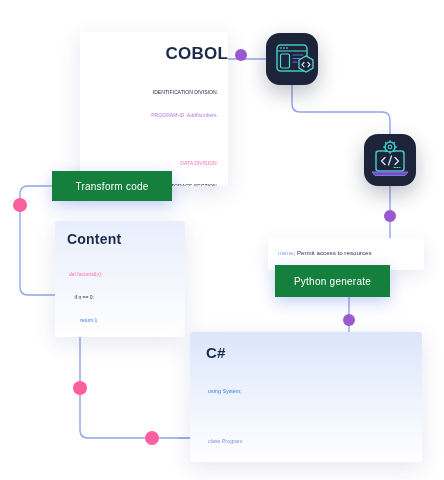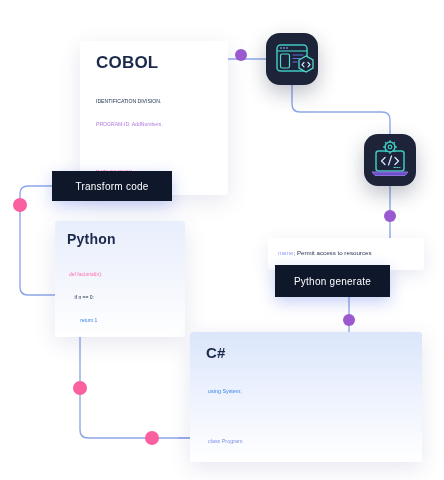--- a/index.html
+++ b/index.html
@@ -24,21 +24,21 @@
     font-weight:bold;color:#1b2a4b;letter-spacing:.2px;
   }
   .code{
     font-family:"Liberation Sans", sans-serif;
     line-height:1.55;
     white-space:pre-wrap;
   }
   .code .ln{display:block;}
 
   
-  #cobol-card{left:80px;top:41px;width:148px;height:154px;background:#fff;}
+  #cobol-card{left:80px;top:32px;width:148px;height:154px;background:#fff;text-align:right;}
   #cobol-card .card-title{font-size:17px;margin:12px 0 9px 16px;}
   #cobol-card .code{font-size:5.1px;margin:0 10px 0 16px;}
 
   
   #python-card{left:55px;top:221px;width:130px;height:116px;
     background:linear-gradient(180deg,#e8eefc 0%,#f2f5fd 45%,#ffffff 100%);}
   #python-card .card-title{font-size:14px;margin:10px 0 8px 12px;}
   #python-card .code{font-size:5px;margin:0 8px 0 14px;}
 
   
@@ -50,21 +50,21 @@
   
   #permit-card{left:268px;top:238px;width:156px;height:32px;background:#fff;
     box-shadow:0 5px 18px rgba(60,70,140,.12);}
   #permit-card .permit-line{
     font-size:6.2px;margin:11px 0 0 10px;color:#2b3550;white-space:nowrap;
   }
   #permit-card .tok-name{color:#8fa3f0;}
 
   
   .btn{
-    position:absolute;background:#0f172a;color:#fff;
+    position:absolute;background:#15803d;color:#fff;
     display:flex;align-items:center;justify-content:center;
     font-size:10px;letter-spacing:.25px;border:0;cursor:pointer;
     box-shadow:0 5px 16px rgba(79,106,224,.32);
   }
   #transform-btn{left:52px;top:171px;width:120px;height:30px;}
   #generate-btn{left:275px;top:265px;width:115px;height:32px;}
 
   
   .tile{
     position:absolute;width:52px;height:52px;border-radius:14px;
@@ -122,21 +122,21 @@
       
       
       
       
       
       
     </div>
   </div>
 
   <div class="card" id="python-card">
-    <div class="card-title">Python</div>
+    <div class="card-title">Content</div>
     <div class="code">
       <span class="ln t-pink">def factorial(n):</span>
       <span class="ln t-dark">    if n == 0:</span>
       <span class="ln t-blue">        return 1</span>
       
       
       
       
       
     </div>

